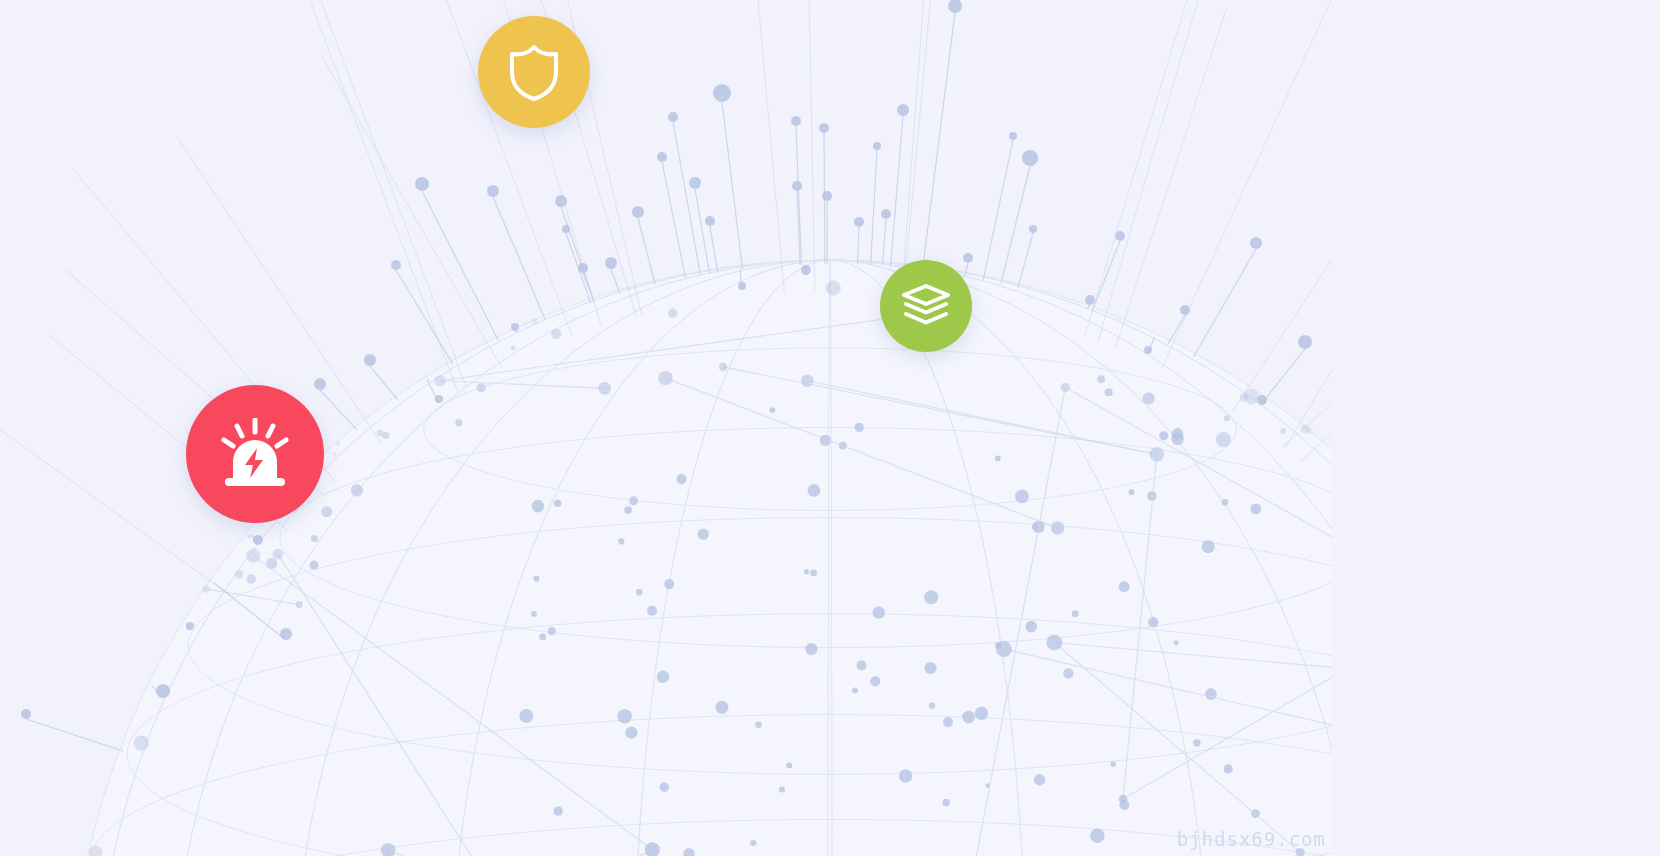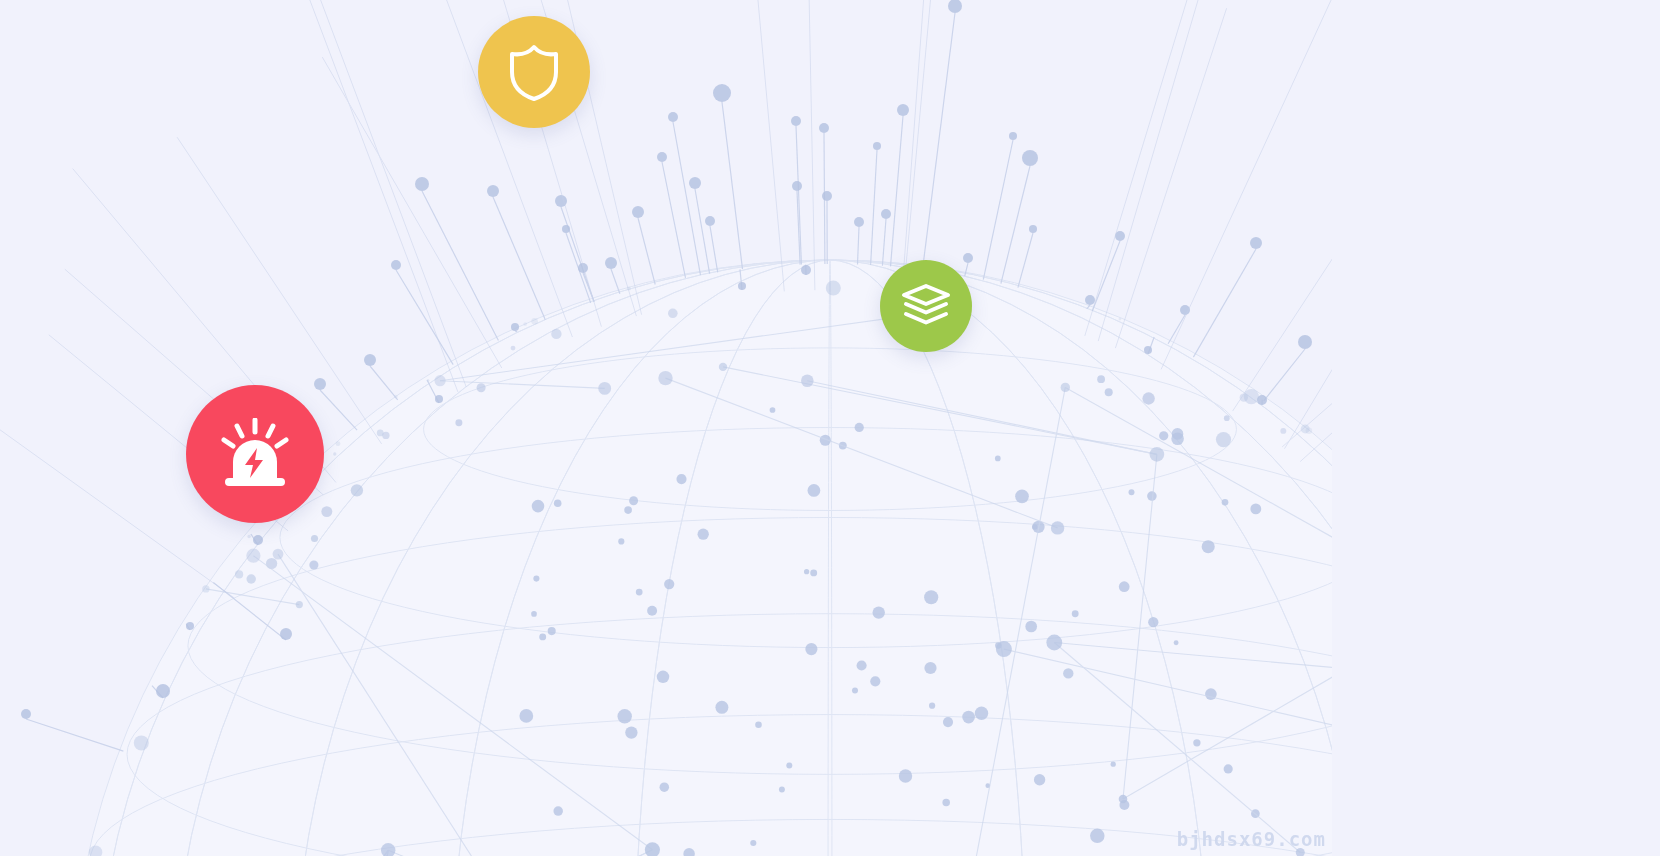--- a/index.html
+++ b/index.html
@@ -4,21 +4,21 @@
 <title>Network Globe Hero</title>
 <style>
   html,body{margin:0;padding:0;}
   body{
     width:1660px;height:856px;
     background:#f1f2fc;
     font-family:"Liberation Sans", sans-serif;
     overflow:hidden;
     position:relative;
   }
-  #stage{position:absolute;inset:0;width:1332px;height:856px;overflow:hidden;font-weight:bold;}
+  #stage{position:absolute;inset:0;width:1332px;height:856px;overflow:hidden;}
 
   
   #globe-layer{position:absolute;left:0;top:0;width:1660px;height:856px;}
   #globe-svg{position:absolute;left:0;top:0;}
 
   
   #pins-svg{position:absolute;left:0;top:0;}
 
   
   .badge{

